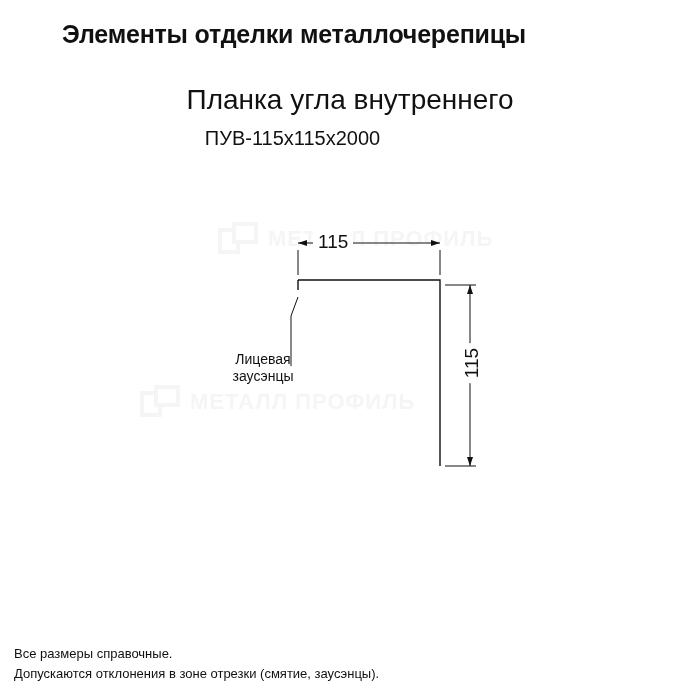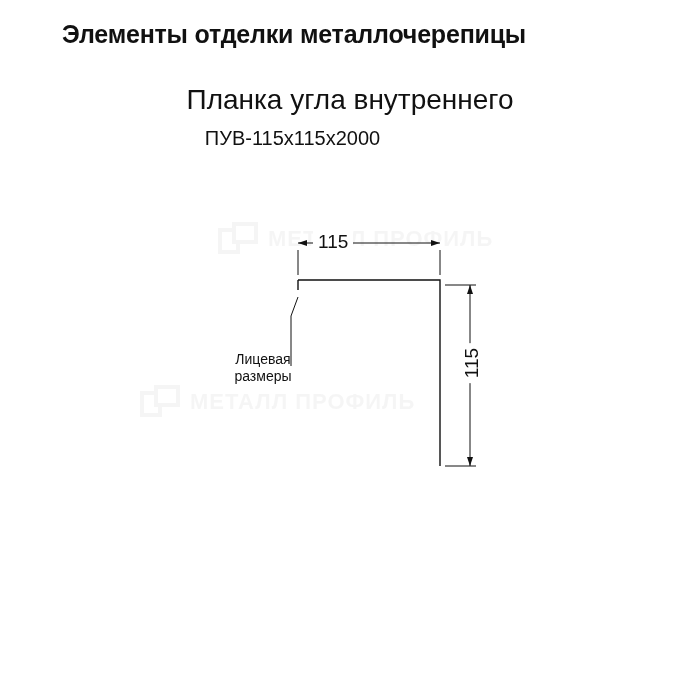--- a/index.html
+++ b/index.html
@@ -186,19 +186,21 @@
     <g stroke="#111111" stroke-width="1" fill="none">
       <path d="M 291 366 L 291 316 L 298 297"></path>
     </g>
   </svg>
 
   <div class="dim-label dim-top">115</div>
   <div class="dim-label dim-right">115</div>
 
   <div class="callout">
     <div>Лицевая</div>
-    <div>размеры</div>
+    <div>заусэнцы</div>
   </div>
 
   <div class="footnotes">
+    <div>Все размеры справочные.</div>
+    <div>Допускаются отклонения в зоне отрезки (смятие, заусэнцы).</div>
   </div>
 
 </div>
 
 </body></html>

